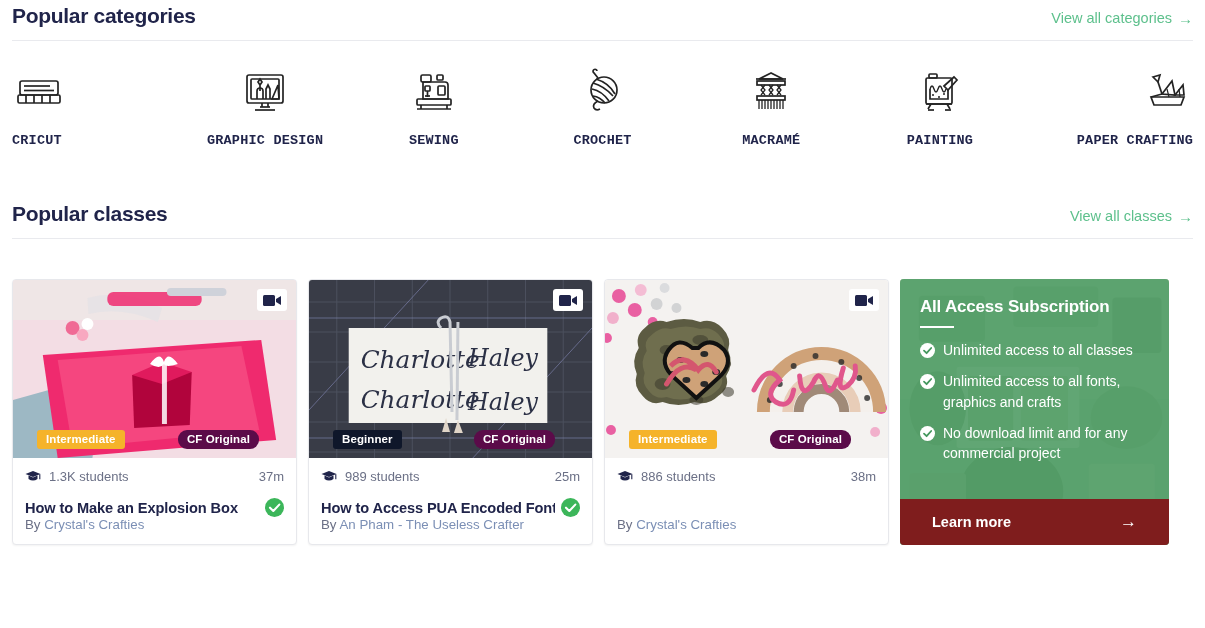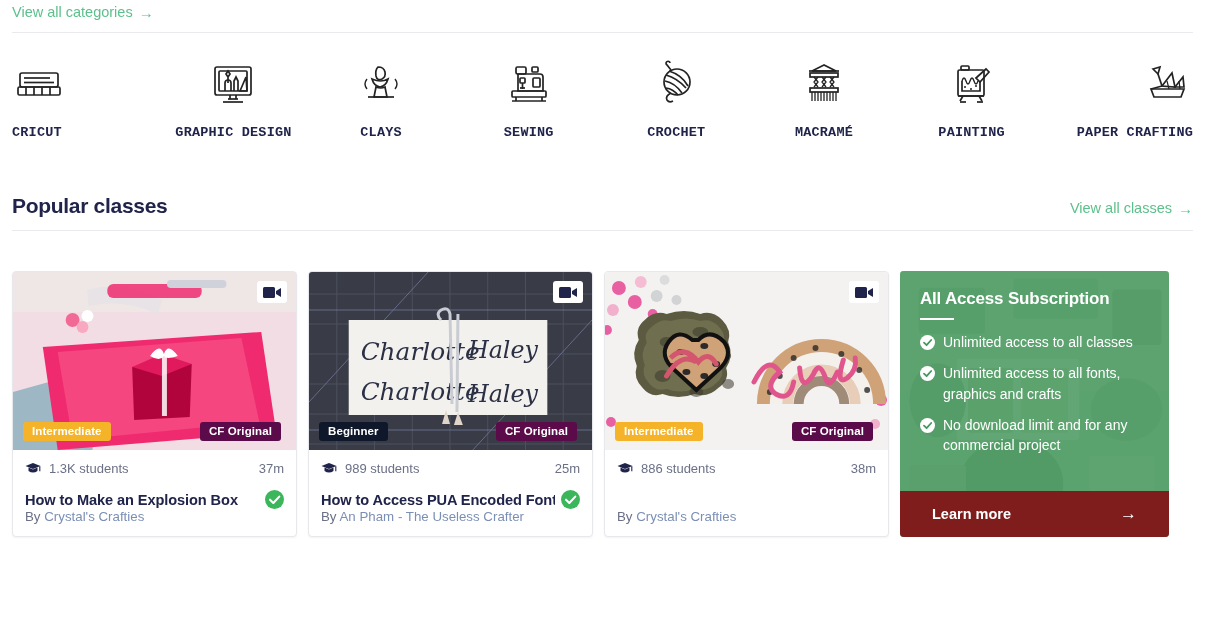--- a/index.html
+++ b/index.html
@@ -93,40 +93,40 @@
   .video-badge {
     position: absolute;
     top: 9px; right: 9px;
     width: 30px; height: 22px;
     display: flex; align-items: center; justify-content: center;
     border-radius: 3px;
   }
   .video-badge.on-white { background: #ffffff; }
   .badge-row {
     position: absolute;
-    left: 0; right: 5px; bottom: 9px;
+    left: 0; right: 13px; bottom: 9px;
     display: flex;
     justify-content: space-between;
-    padding: 0 10px;
+    padding: 0 24px;
   }
   .lvl-badge {
     font-size: 11.5px;
     font-weight: bold;
     color: #ffffff;
     padding: 3px 9px 4px;
     border-radius: 3px;
     letter-spacing: 0.1px;
   }
   .cf-badge {
     font-size: 11.5px;
     font-weight: bold;
     color: #ffffff;
     background: #5b0b49;
     padding: 3px 9px 4px;
-    border-radius: 3px;
+    border-radius: 9px;
     letter-spacing: 0.1px;
   }
 
   .card-body {
     padding: 11px 12px 0;
     flex: 1;
     display: flex;
     flex-direction: column;
   }
   .meta {
@@ -213,20 +213,21 @@
     cursor: pointer;
   }
   .promo-cta .arrow { font-size: 17px; font-weight: bold; }
 </style>
 </head>
 <body>
 
 <div class="page">
 
   <div class="section-head">
+    <div class="section-title">Popular categories</div>
     <div class="view-all">
       <span>View all categories</span>
       <span class="arrow">→</span>
     </div>
   </div>
   <div class="rule"></div>
 
   <div class="categories">
 
     <div class="cat">
@@ -255,33 +256,20 @@
           <path d="M28 32 v-10 l2 -4 l2 4 v10"></path>
           <path d="M34 32 l6 -14 l1 14 z"></path>
           <line x1="22" y1="40" x2="32" y2="40"></line>
           <path d="M24 36 v4 M30 36 v4"></path>
           <line x1="17" y1="43" x2="37" y2="43"></line>
         </svg>
       </span>
       <span class="cat-label">GRAPHIC DESIGN</span>
     </div>
 
-    <div class="cat">
-      <span class="cat-icon">
-        <svg viewBox="0 0 54 50" fill="none" stroke="#232323" stroke-width="1.7">
-          <path d="M24 8 q6 0 7 5 q1 5 -3 7 q-5 2 -6 -3 q-1 -6 2 -9z"></path>
-          <path d="M18 20 q9 4 16 0 q-2 7 -8 8 q-6 -1 -8 -8z"></path>
-          <path d="M22 28 q5 2 9 0 l2 10 h-13z"></path>
-          <line x1="14" y1="38" x2="40" y2="38"></line>
-          <path d="M13 20 q-4 5 0 10" stroke-width="1.4"></path>
-          <path d="M41 20 q4 5 0 10" stroke-width="1.4"></path>
-        </svg>
-      </span>
-      <span class="cat-label">CLAYS</span>
-    </div>
 
     <div class="cat">
       <span class="cat-icon">
         <svg viewBox="0 0 54 50" fill="none" stroke="#232323" stroke-width="1.7">
           <rect x="14" y="8" width="10" height="7" rx="1.5"></rect>
           <rect x="30" y="8" width="6" height="5" rx="1"></rect>
           <path d="M16 15 h22 a3 3 0 0 1 3 3 v14 h-25z"></path>
           <rect x="31" y="19" width="7" height="9" rx="1"></rect>
           <rect x="18" y="19" width="5" height="5" rx="0.8"></rect>
           <line x1="20.5" y1="24" x2="20.5" y2="30"></line>

